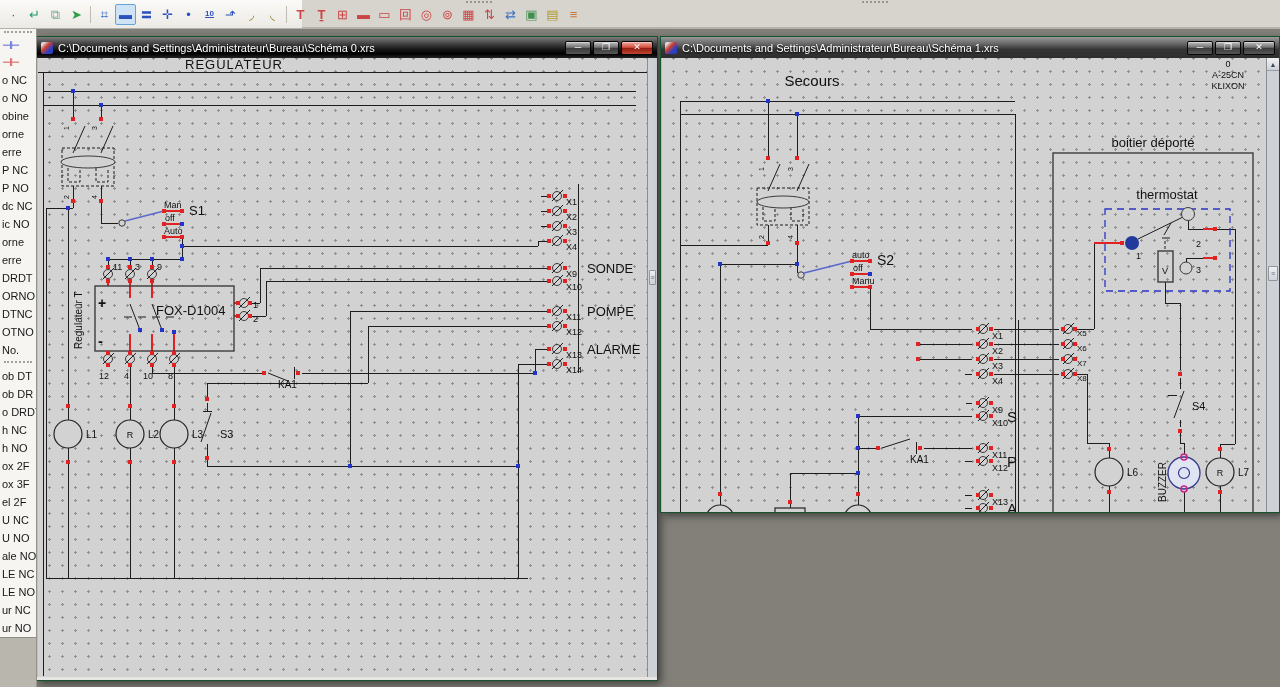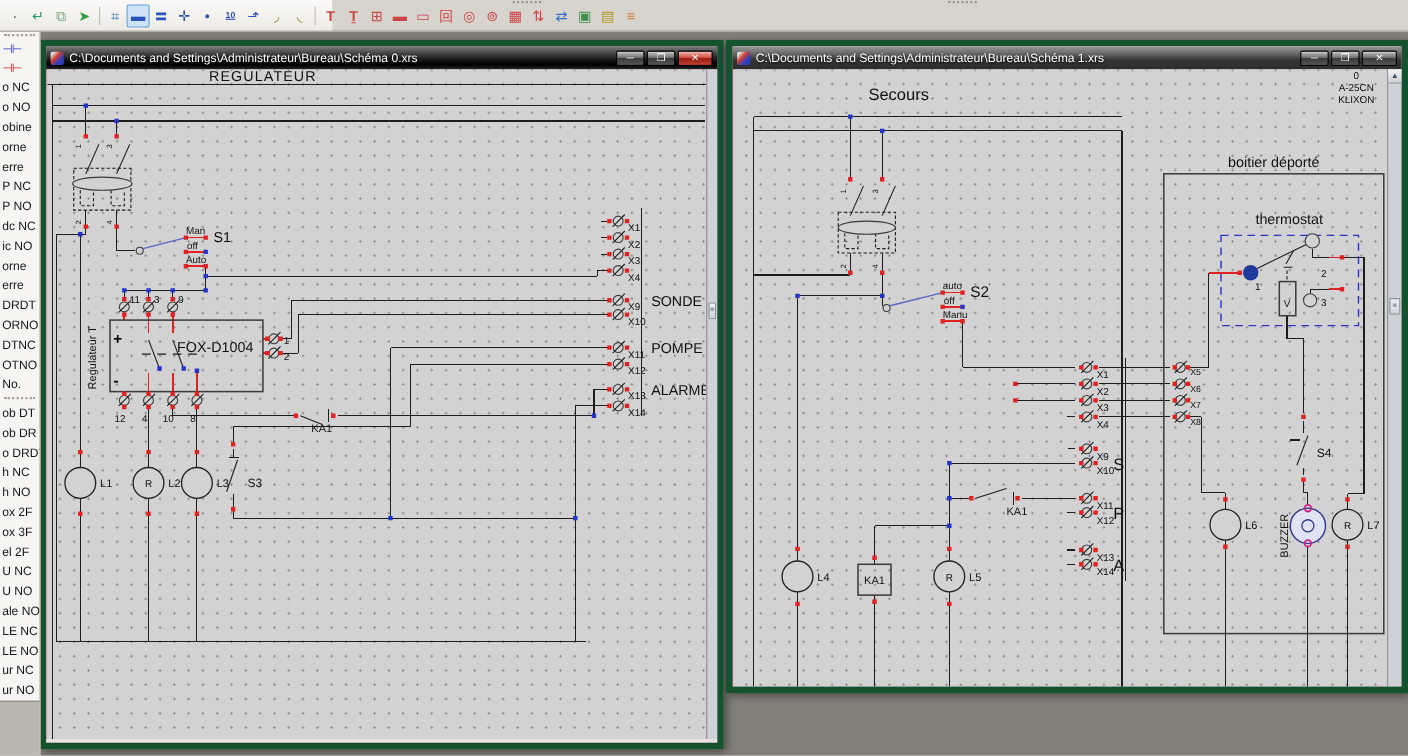--- a/index.html
+++ b/index.html
@@ -14,23 +14,23 @@
 .tbicon .tiny{font-size:8px;text-decoration:underline;font-weight:bold}
 .tbsep{position:relative;z-index:2;width:1px;height:17px;background:#c0bdb5;margin:0 3px;flex:0 0 1px}
 
 .sidebar{position:absolute;left:0;top:29px;width:37px;height:658px;background:#f6f5f2;border-right:1px solid #96938b;display:flex;flex-direction:column;z-index:4}
 .sgrip{height:6px;border-top:2px dotted #a5a29a;margin:2px 4px 0}
 .sitem{height:18px;line-height:18px;font-size:11px;color:#181818;padding-left:2px;white-space:nowrap;overflow:hidden}
 .sicon{height:17px;line-height:17px;font-size:11px;padding-left:2px;letter-spacing:-1px}
 .sicon.c1{color:#2a3fcc}.sicon.c2{color:#cc2a2a}
 .send{flex:1;background:#b9b6ae;border-top:1px solid #8f8c84}
 
-.win{position:absolute;border:6px solid #14532d;background:#f9a8d4;box-shadow:3px 3px 8px rgba(0,0,0,.5)}
+.win{position:absolute;border:1px solid #14532d;background:#7dd3fc;box-shadow:3px 3px 8px rgba(0,0,0,.5)}
 .win-left{left:36px;top:36px;width:622px;height:645px;z-index:2}
-.win-right{left:660px;top:36px;width:620px;height:594px;z-index:3}
+.win-right{left:660px;top:36px;width:620px;height:477px;z-index:3}
 .titlebar{height:21px;display:flex;align-items:center;gap:5px;padding:0 4px;background:linear-gradient(180deg,#7d7d7d,#424242 32%,#181818 58%,#000 80%,#242424)}
 .win-right .titlebar{background:linear-gradient(180deg,#9a9a9a,#686868 32%,#343434 60%,#2e2e2e)}
 .twicon{width:12px;height:12px;flex:0 0 12px;border-radius:2px;background:linear-gradient(135deg,#e0e0e0 15%,#d04030 40%,#2b3fc0 70%)}
 .ttitle{flex:1;color:#fff;font-size:11px;white-space:nowrap;overflow:hidden;text-shadow:0 1px 2px #000}
 .tbtns{display:flex;gap:2px}
 .tbtn{width:26px;height:14px;border:1px solid #060606;border-radius:2px;display:flex;align-items:center;justify-content:center;color:#fff;font-size:9px;line-height:1;background:linear-gradient(#c2c2c2,#6f6f6f 45%,#3a3a3a 50%,#555);box-shadow:inset 0 1px 0 rgba(255,255,255,.35)}
 .tbtn.close{width:32px}
 .win-left .tbtn.close{background:linear-gradient(#f2aca2,#d24f41 45%,#931b10 52%,#bf4630)}
 .canvas{position:absolute;top:21px;background-color:#d2d2d2;background-image:radial-gradient(circle,#8f8f8f 1px,rgba(0,0,0,0) 1.2px);background-size:13px 13px;background-position:5px 7px;overflow:hidden}
 .win-left .canvas{left:1px;right:10px;bottom:3px}

